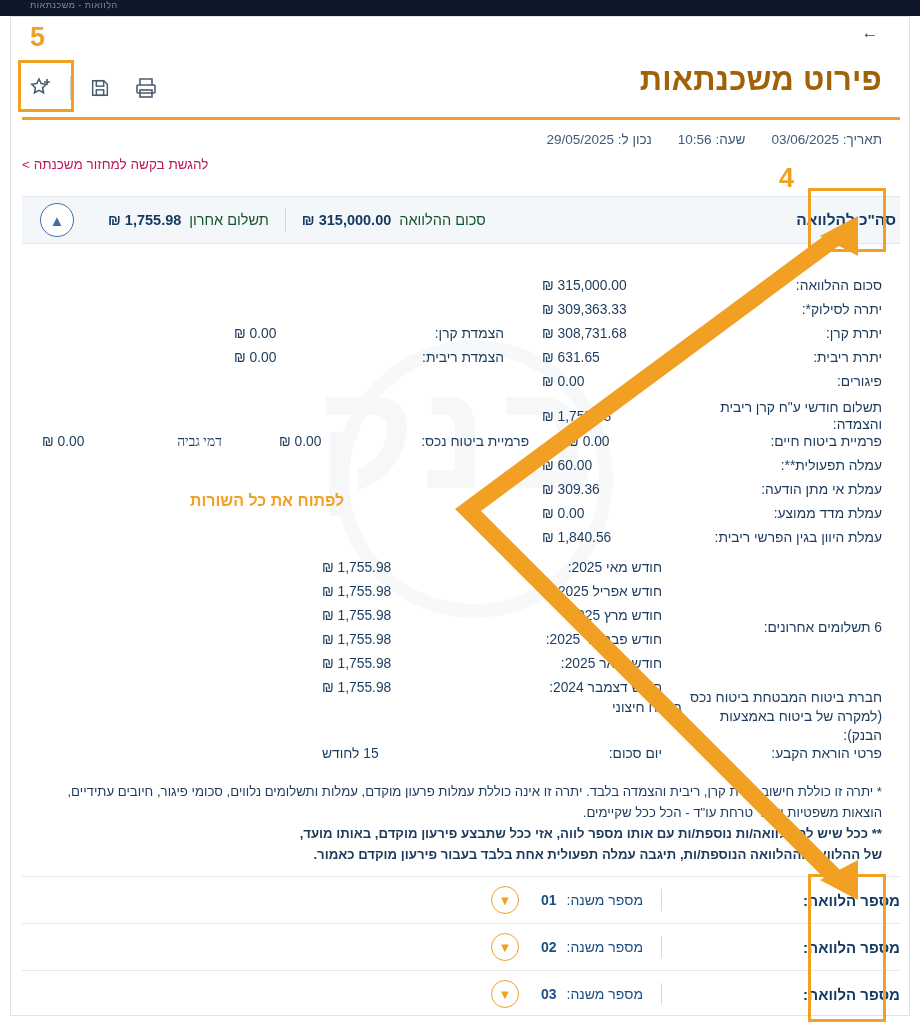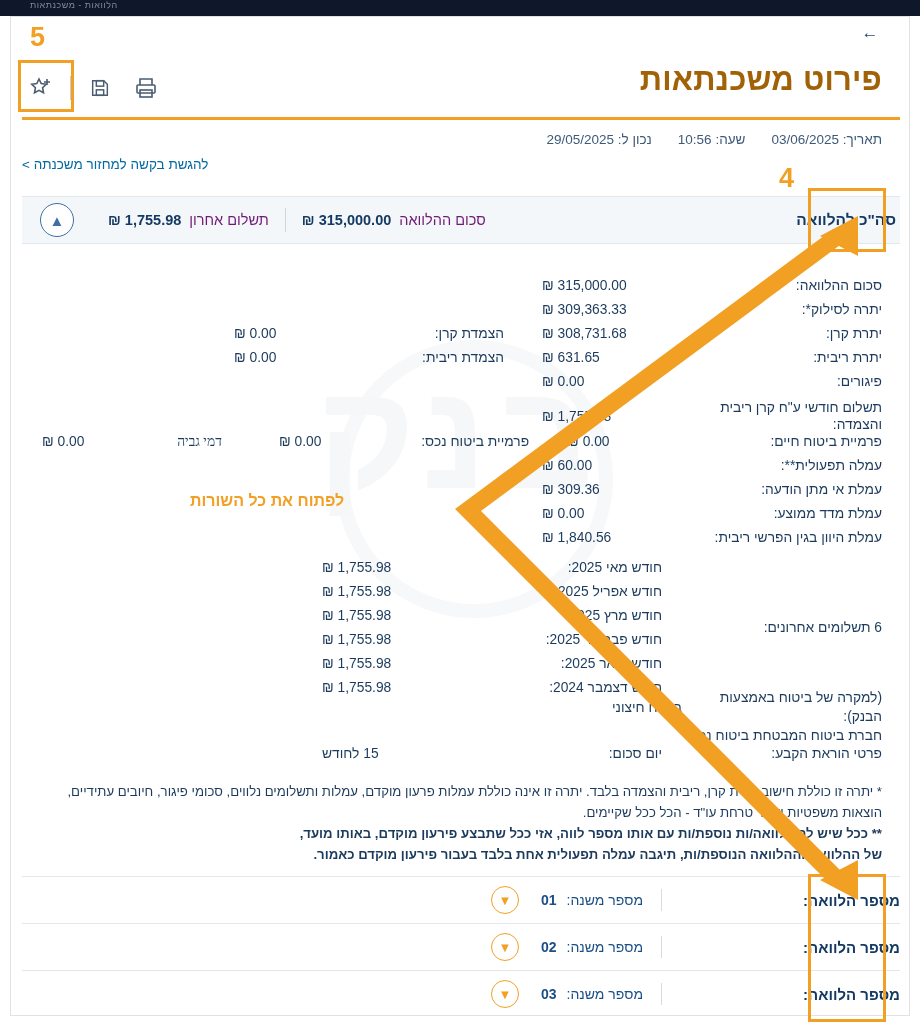--- a/index.html
+++ b/index.html
@@ -128,21 +128,21 @@
     gap: 26px;
     font-size: 13.5px;
     color: #3f5a79;
     direction: rtl;
   }
   .link-row {
     position: absolute;
     top: 157px;
     left: 22px;
     font-size: 13.5px;
-    color: #0369a1;
+    color: #be185d;
     cursor: pointer;
   }
 
   
   .summary-bar {
     position: absolute;
     top: 196px; left: 22px;
     width: 878px; height: 48px;
     background: #f4f7fa;
     border-top: 1px solid #e2e7ee;
@@ -179,21 +179,21 @@
   .sum-spacer { flex: 1; }
   .sum-item {
     font-size: 14.5px;
     color: #143a63;
     padding: 0 16px;
     display: flex;
     gap: 8px;
     align-items: baseline;
     white-space: nowrap;
   }
-  .sum-item .lbl { color: #701a75; }
+  .sum-item .lbl { color: #14532d; }
   .sum-item .val { font-weight: bold; color: #143a63; }
   .sum-div { width: 1px; height: 24px; background: #cdd6e1; }
 
   
   .hl-toggle {
     position: absolute;
     top: 188px; left: 808px;
     width: 78px; height: 64px;
     border: 3px solid #f2a024;
     box-sizing: border-box;
@@ -595,22 +595,22 @@
     </div>
     <div class="pay-row">
       <div class="pay-month">חודש דצמבר 2024:</div>
       <div class="pay-amt">1,755.98 ₪</div>
     </div>
   </div>
 </div>
 
 <div class="insurance">
   <div class="ins-label">
+    <div>חברת ביטוח המבטחת ביטוח נכס</div>
     <div>(למקרה של ביטוח באמצעות הבנק):</div>
-    <div>חברת ביטוח המבטחת ביטוח נכס</div>
   </div>
   <div class="ins-val">ביטוח חיצוני</div>
   <div class="terms-label">פרטי הוראת הקבע:</div>
   <div class="terms-field">
     <div class="terms-key">יום סכום:</div>
     <div class="terms-val">15 לחודש</div>
   </div>
 </div>
 
 <div class="footnotes">

